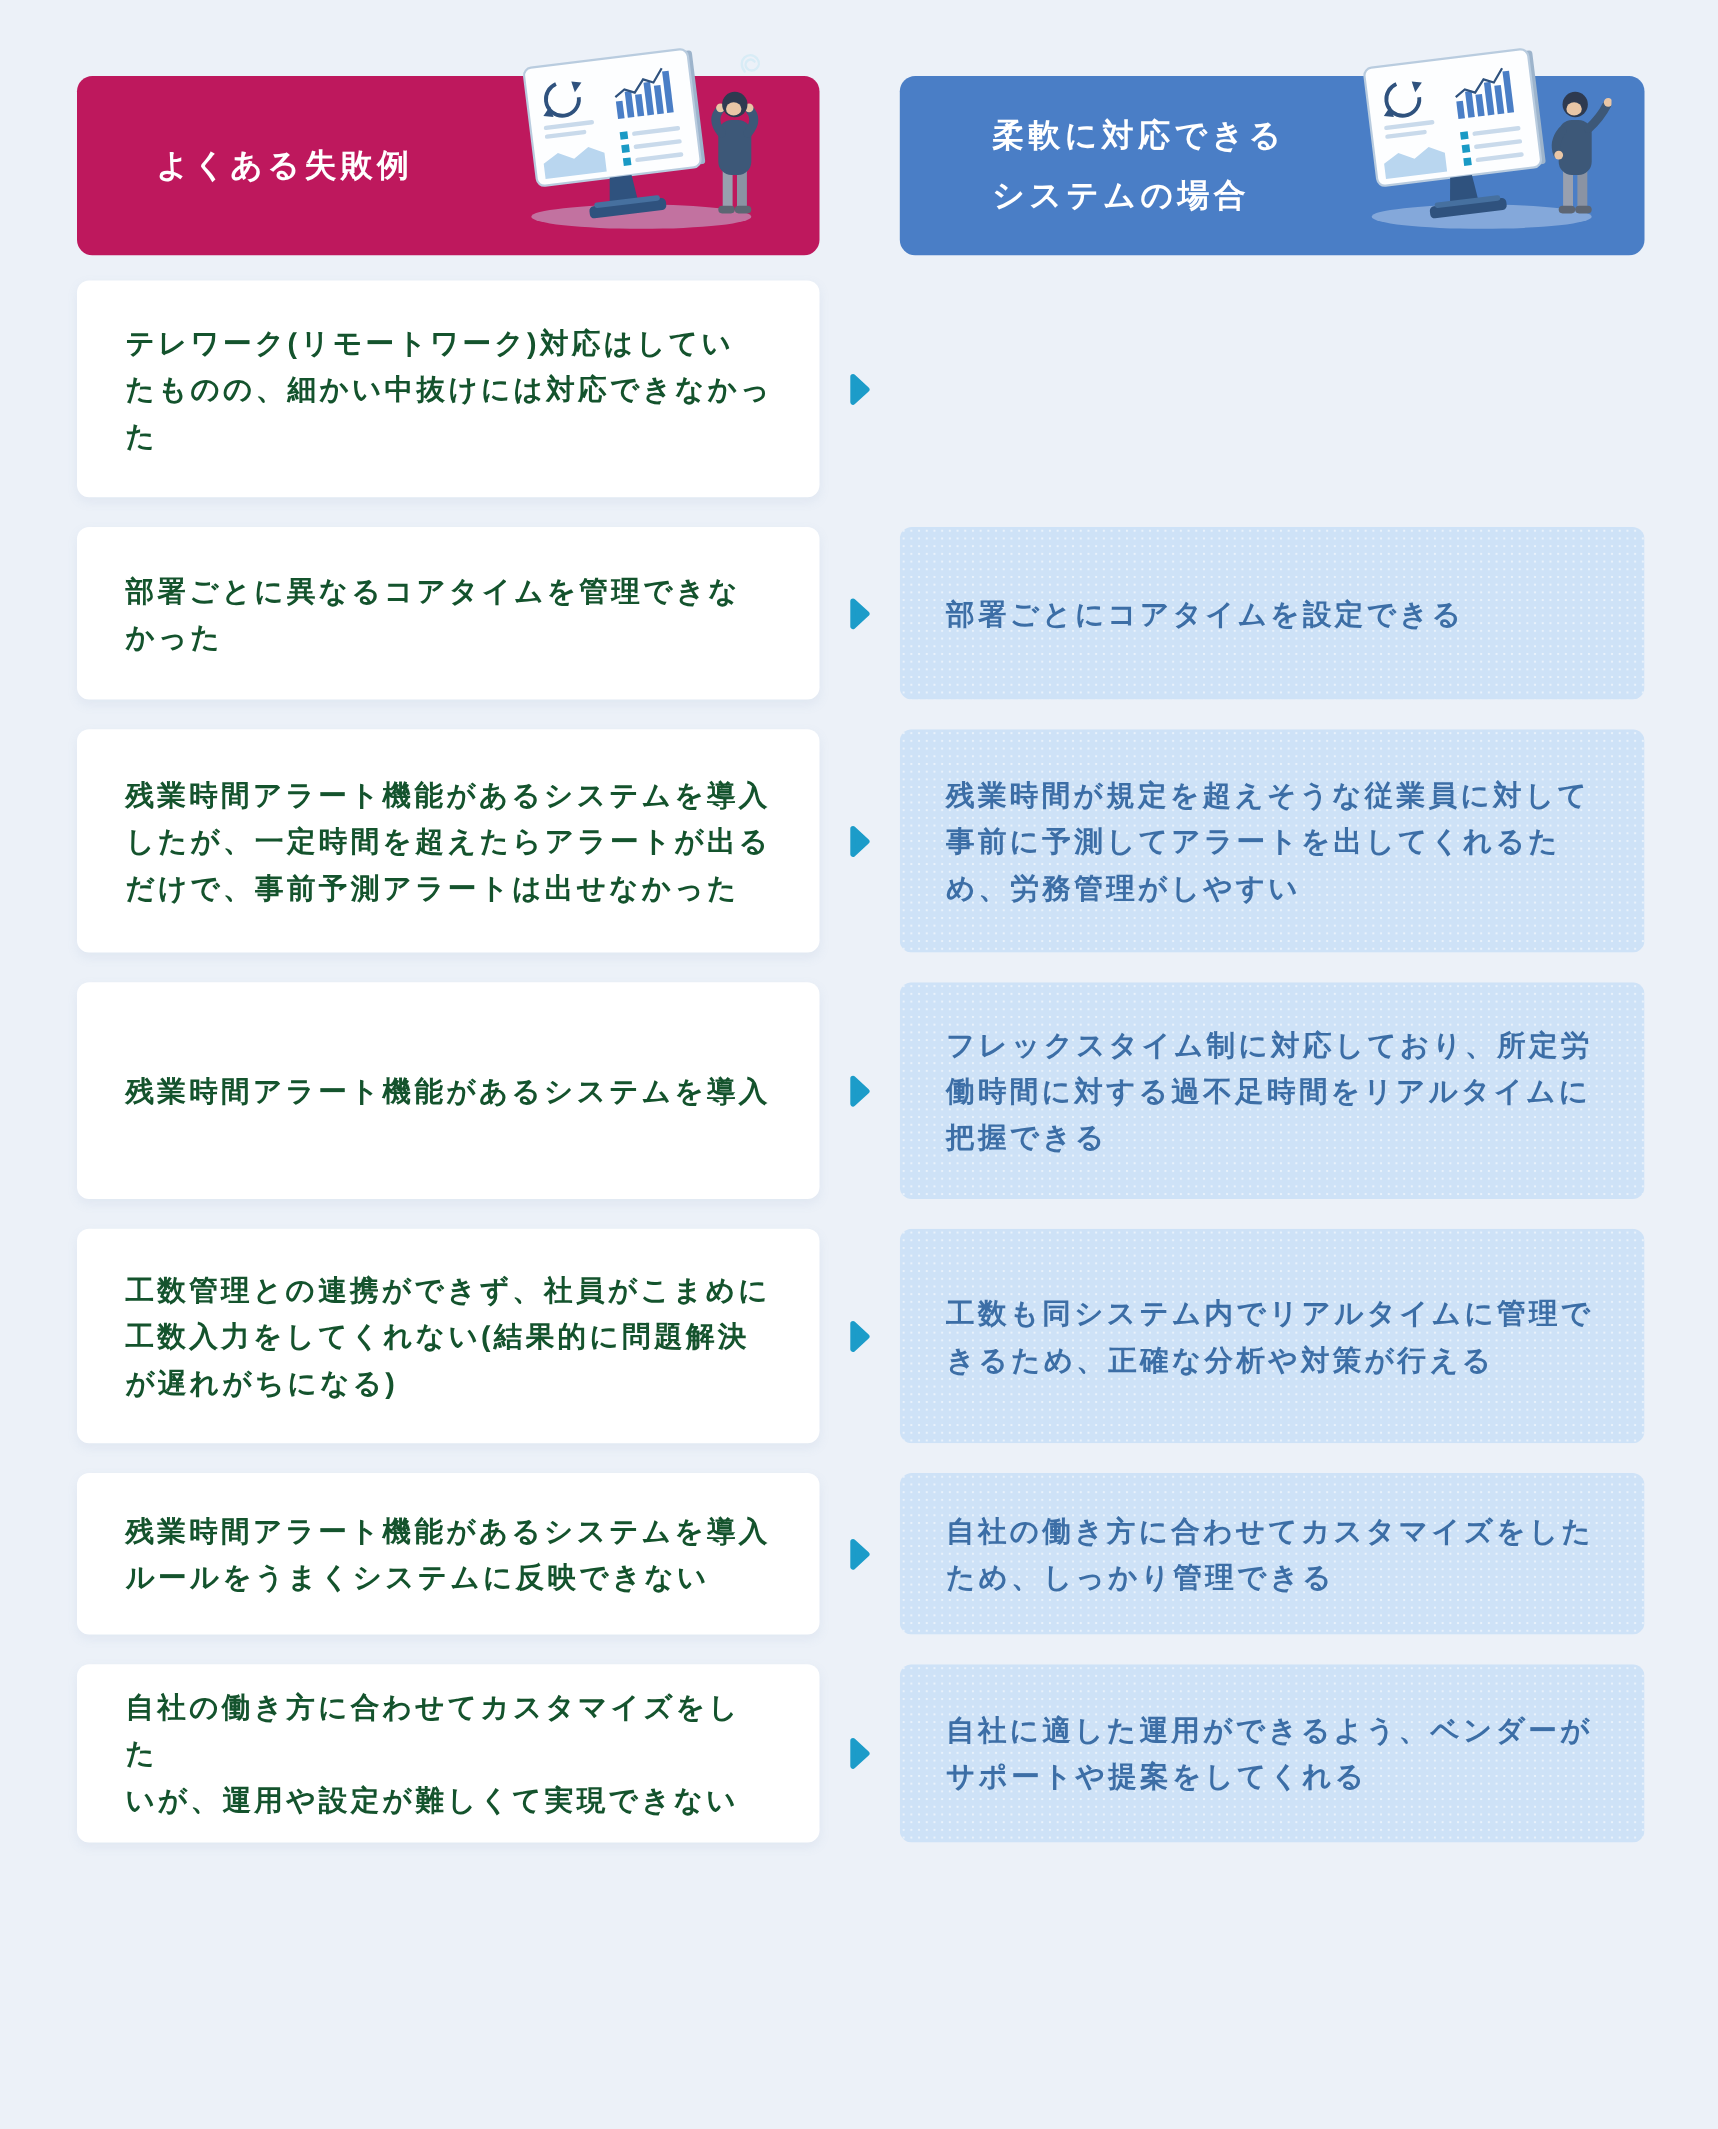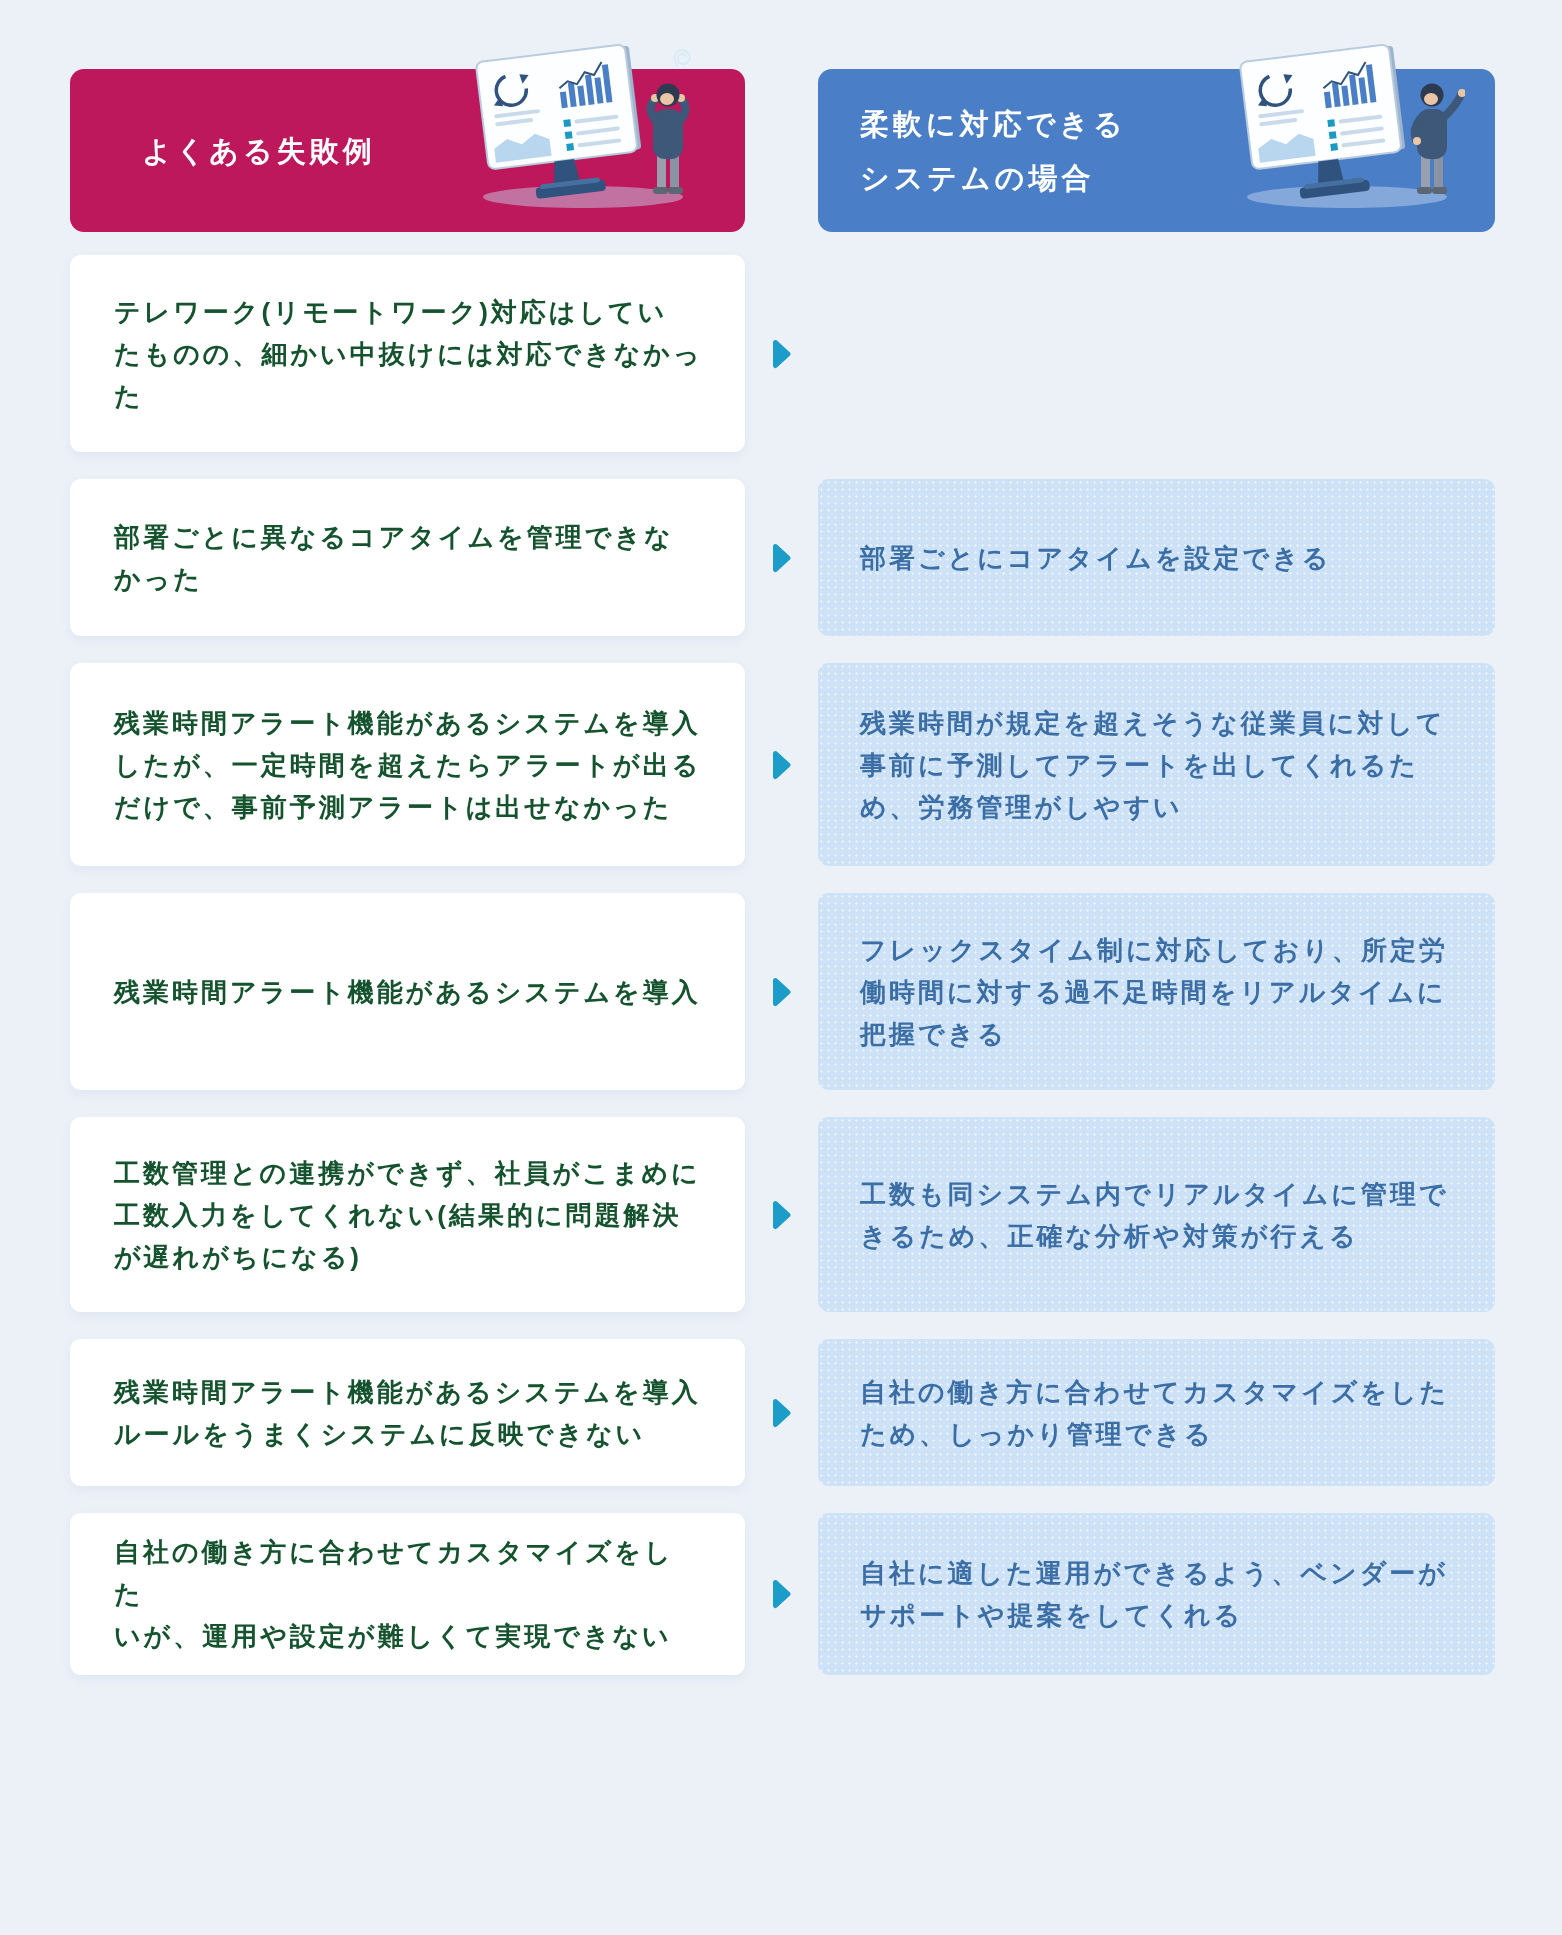--- a/index.html
+++ b/index.html
@@ -11,21 +11,21 @@
     overflow:hidden;position:relative;
   }
   .grid{display:grid;grid-template-columns:675px 73px 677px;align-items:stretch;}
   
   .header-row{margin-bottom:23px;}
   .col-header{
     position:relative;height:163px;border-radius:14px;
     display:flex;align-items:center;box-sizing:border-box;
   }
   .col-header.left{background:#be185d;padding-left:72px;}
-  .col-header.right{background:#4A7EC6;grid-column:3;padding-left:42px;}
+  .col-header.right{background:#4A7EC6;grid-column:3;padding-left:84px;}
   .header-title{
     color:#FFFFFF;font-size:29px;font-weight:700;letter-spacing:4px;
     line-height:54px;white-space:pre-line;
   }
   .illus{position:absolute;top:-26px;pointer-events:none;}
   .col-header.left .illus{right:44px;}
   .col-header.right .illus{right:30px;}
   
   .row{margin-bottom:27px;}
   .r1{min-height:197px;} .r2{min-height:203px;} .r3{min-height:157px;}

